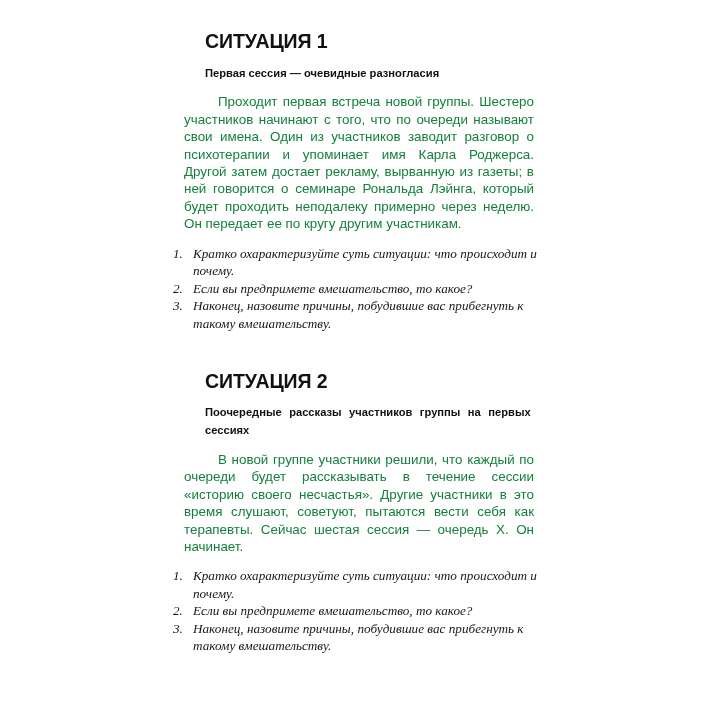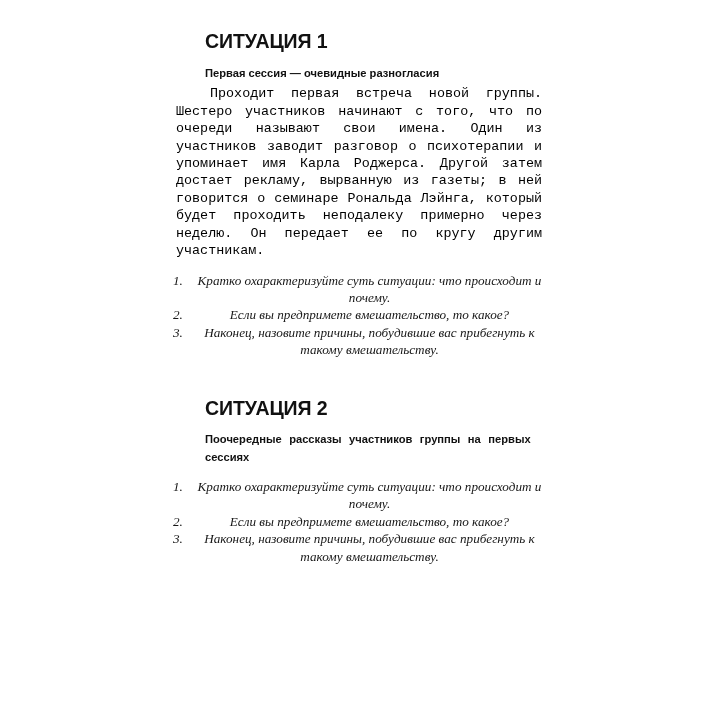--- a/index.html
+++ b/index.html
@@ -81,27 +81,27 @@
   .situation-subtitle.one-line {
     text-align: left;
   }
 
   
   .body-block {
     margin-left: -33px;
     width: 374px;
   }
   .para {
-    font-family: Liberation Mono, monospace;
+    font-family: Liberation Sans, sans-serif;
     font-size: 13.4px;
     line-height: 17.4px;
     text-align: justify;
     text-indent: 34px;
-    margin: 4px;
-    color: #000000;
+    margin: 12px;
+    color: #15803d;
     hyphens: manual;
   }
 
   
   .q-list {
     margin: 12px 0 0 0;
     padding: 0;
     list-style: none;
     font-family: "Liberation Serif", "DejaVu Serif", serif;
     font-style: italic;
@@ -117,21 +117,20 @@
   }
   .q-num {
     position: absolute;
     left: 1px;
     top: 0;
     font-style: italic;
     width: 16px;
   }
   .q-text {
     display: block;
-    text-align: center;
   }
 </style>
 </head>
 <body>
 
 <div id="page">
   <div class="content">
 
 
     <div class="section section-1">
@@ -153,20 +152,21 @@
             <span class="q-text">Наконец, назовите причины, побудившие вас прибегнуть к такому вмешательству.</span>
           </li>
         </ol>
       </div>
     </div>
 
     <div class="section section-2">
       <h1 class="situation-title">СИТУАЦИЯ 2</h1>
       <h2 class="situation-subtitle">Поочередные рассказы участников группы на первых сессиях</h2>
       <div class="body-block">
+        <p class="para">В новой группе участники решили, что каждый по очереди будет рассказывать в течение сессии «историю своего несчастья». Другие участники в это время слушают, советуют, пытаются вести себя как терапевты. Сейчас шестая сессия — очередь Х. Он начинает.</p>
         <ol class="q-list">
           <li>
             <span class="q-num">1.</span>
             <span class="q-text">Кратко охарактеризуйте суть ситуации: что происходит и почему.</span>
           </li>
           <li>
             <span class="q-num">2.</span>
             <span class="q-text">Если вы предпримете вмешательство, то какое?</span>
           </li>
           <li>

